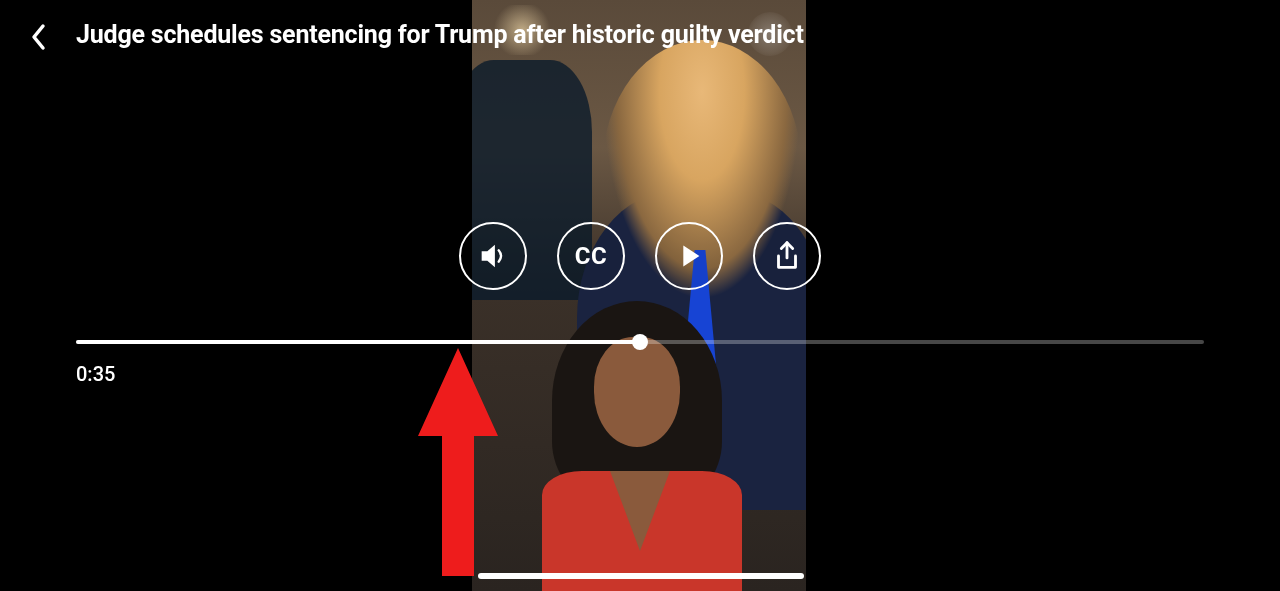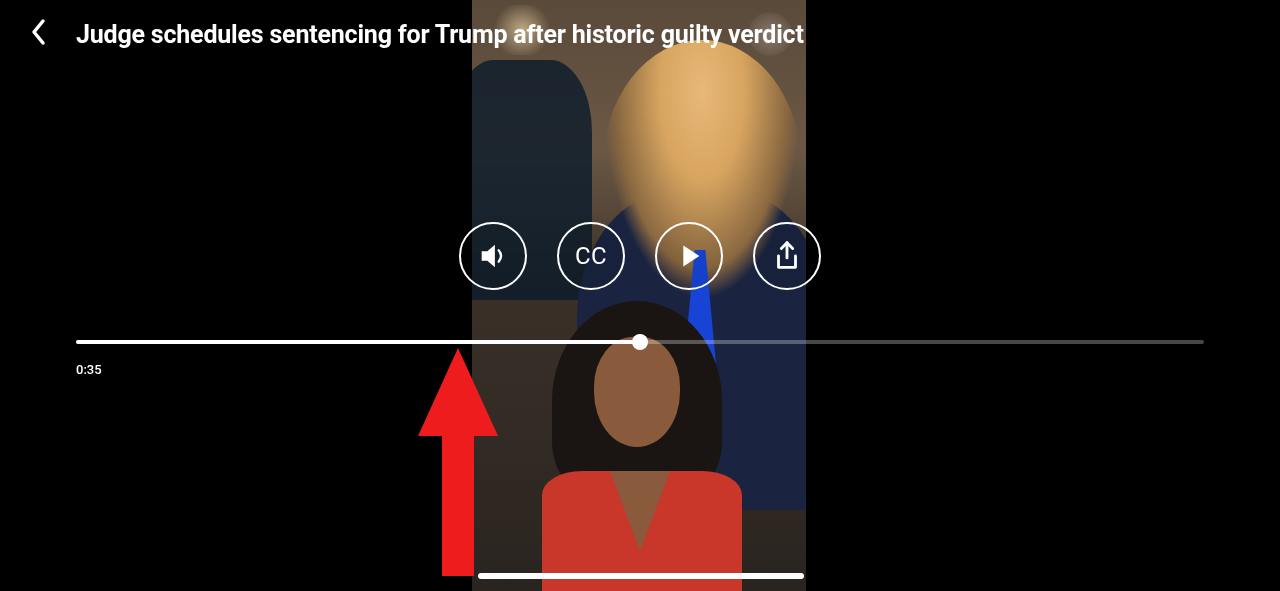--- a/index.html
+++ b/index.html
@@ -14,21 +14,21 @@
       font-family: -apple-system, BlinkMacSystemFont, "Segoe UI", Roboto, Helvetica, Arial, sans-serif;
       color: #fff;
       position: relative;
       overflow: hidden;
     }
     .header {
       position: absolute;
       top: 20px;
       left: 26px;
       display: flex;
-      align-items: flex-start;
+      align-items: flex-end;
       gap: 26px;
       z-index: 10;
     }
     .back-btn {
       width: 24px;
       height: 24px;
       display: flex;
       align-items: center;
       justify-content: center;
       cursor: pointer;
@@ -173,21 +173,21 @@
       cursor: pointer;
       background: rgba(0,0,0,0.05);
     }
     .ctrl-btn svg {
       width: 34px;
       height: 34px;
       fill: #fff;
     }
     .cc-text {
       font-size: 24px;
-      font-weight: 400;
+      font-weight: 700;
       letter-spacing: 0.5px;
       color: #fff;
     }
     .progress-area {
       position: absolute;
       top: 340px;
       left: 76px;
       right: 76px;
       z-index: 12;
     }
@@ -214,21 +214,21 @@
       width: 16px;
       height: 16px;
       background: #fff;
       border-radius: 50%;
       transform: translate(-50%, -50%);
     }
     .timestamp {
       position: absolute;
       top: 362px;
       left: 76px;
-      font-size: 13px;
+      font-size: 20px;
       font-weight: 500;
       color: #fff;
       z-index: 12;
     }
     .arrow-annot {
       position: absolute;
       top: 348px;
       left: 418px;
       width: 80px;
       height: 228px;

